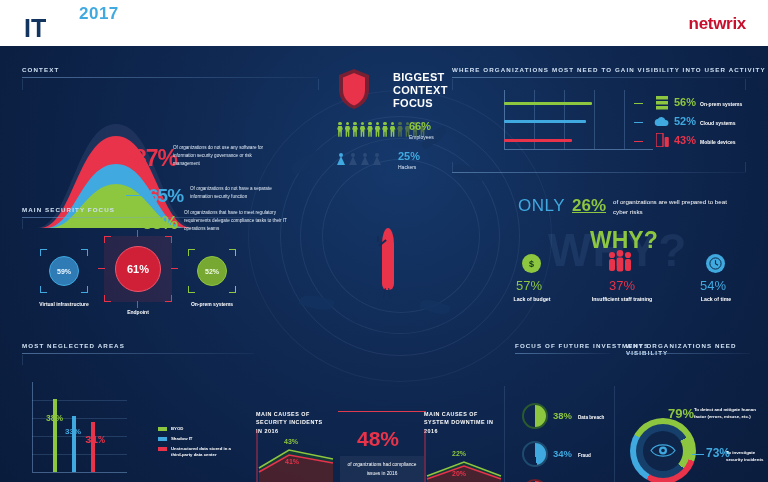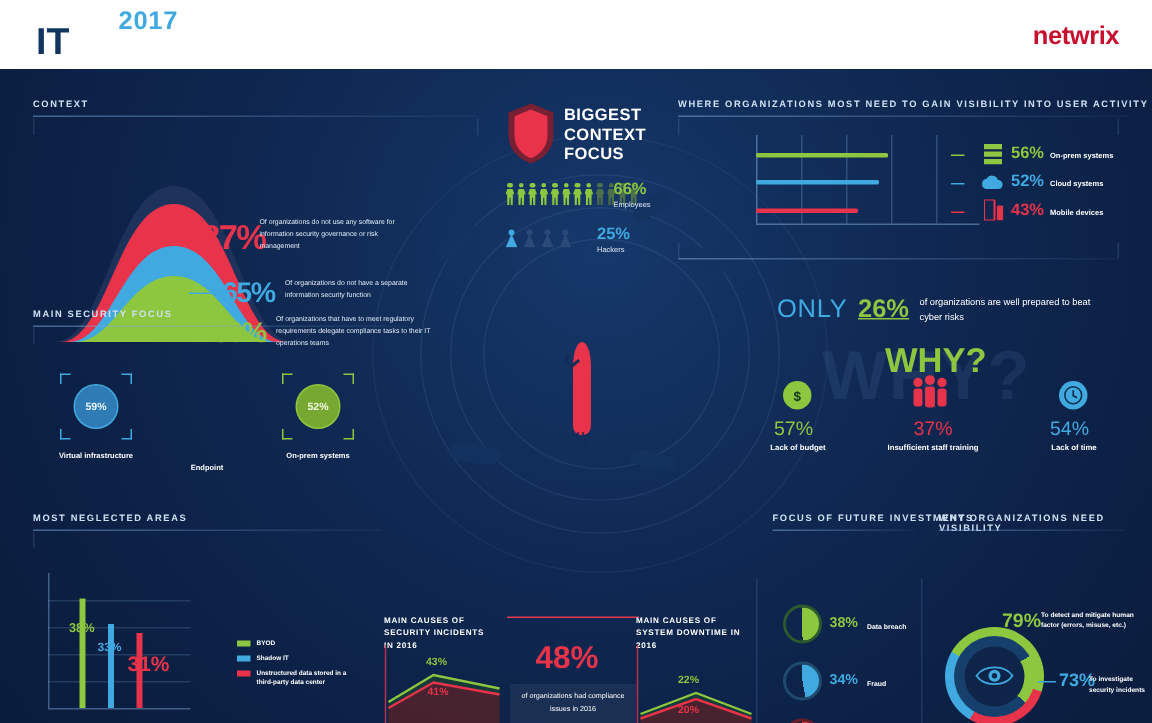--- a/index.html
+++ b/index.html
@@ -56,21 +56,21 @@
   
   .ctx-pct { position:absolute; font-weight:bold; letter-spacing:-1px; }
   .ctx-txt { position:absolute; font-size:4.6px; line-height:1.75; color:#e3edf8; width:104px; }
   .arrow { position:absolute; height:1px; }
   .arrow:after {
     content:""; position:absolute; right:-1px; top:-2px;
     border-left:4px solid; border-top:2.5px solid transparent; border-bottom:2.5px solid transparent;
   }
 
   
-  #bsr-title { position:absolute; font-size:11px; font-weight:bold; color:#ffffff; line-height:1.18; letter-spacing:.3px; }
+  #bsr-title { position:absolute; font-size:11px; font-weight:bold; color:#ffffff; line-height:1.18; letter-spacing:.3px;margin-left:17px; }
   .people { position:absolute; display:flex; gap:1.5px; }
   .person { width:6px; height:15px; position:relative; }
   .person .h { position:absolute; left:1.4px; top:0; width:3.2px; height:3.2px; border-radius:50%; background:currentColor; }
   .person .b { position:absolute; left:0; top:3.8px; width:6px; height:11px; background:currentColor;
                clip-path:polygon(22% 0,78% 0,100% 34%,82% 34%,80% 100%,58% 100%,55% 55%,45% 55%,42% 100%,20% 100%,18% 34%,0 34%); }
   .hacker { width:8px; height:12px; position:relative; }
   .hacker .hd { position:absolute; left:2px; top:0; width:4px; height:4px; border-radius:50%; background:currentColor; }
   .hacker .bd { position:absolute; left:0; top:3px; width:8px; height:9px; background:currentColor;
                clip-path:polygon(50% 0, 100% 100%, 0 100%); }
   .stat-num { position:absolute; font-weight:bold; }
@@ -316,20 +316,31 @@
 
   <div class="focus-box" style="left:40px;top:203px;width:48px;height:44px;">
     <div class="bracket" style="left:0;top:0;border-left:1px solid #3fa9e0;border-top:1px solid #3fa9e0;"></div>
     <div class="bracket" style="right:0;top:0;border-right:1px solid #3fa9e0;border-top:1px solid #3fa9e0;"></div>
     <div class="bracket" style="left:0;bottom:0;border-left:1px solid #3fa9e0;border-bottom:1px solid #3fa9e0;"></div>
     <div class="bracket" style="right:0;bottom:0;border-right:1px solid #3fa9e0;border-bottom:1px solid #3fa9e0;"></div>
     <div class="fcircle" style="left:9px;top:7px;width:30px;height:30px;background:#2f7bb5;border:1.5px solid #3fa9e0;font-size:7px;color:#eaf6ff;">59%</div>
   </div>
   <div class="focus-cap" style="left:34px;top:255px;width:60px;">Virtual infrastructure</div>
 
+  <div class="focus-box" style="left:104px;top:190px;width:68px;height:66px;background:rgba(232,51,74,.12);">
+    <div class="bracket" style="left:0;top:0;border-left:1px solid #e8334a;border-top:1px solid #e8334a;"></div>
+    <div class="bracket" style="right:0;top:0;border-right:1px solid #e8334a;border-top:1px solid #e8334a;"></div>
+    <div class="bracket" style="left:0;bottom:0;border-left:1px solid #e8334a;border-bottom:1px solid #e8334a;"></div>
+    <div class="bracket" style="right:0;bottom:0;border-right:1px solid #e8334a;border-bottom:1px solid #e8334a;"></div>
+    <div class="fcircle" style="left:11px;top:10px;width:46px;height:46px;background:#d02038;border:1.5px solid #f2556c;font-size:11px;color:#ffffff;">61%</div>
+    <div style="position:absolute;left:33px;top:-6px;width:1px;height:7px;background:#e8334a;"></div>
+    <div style="position:absolute;left:33px;bottom:-6px;width:1px;height:7px;background:#e8334a;"></div>
+    <div style="position:absolute;left:-6px;top:32px;width:7px;height:1px;background:#e8334a;"></div>
+    <div style="position:absolute;right:-6px;top:32px;width:7px;height:1px;background:#e8334a;"></div>
+  </div>
   <div class="focus-cap" style="left:108px;top:263px;width:60px;">Endpoint</div>
 
   <div class="focus-box" style="left:188px;top:203px;width:48px;height:44px;">
     <div class="bracket" style="left:0;top:0;border-left:1px solid #8dc63f;border-top:1px solid #8dc63f;"></div>
     <div class="bracket" style="right:0;top:0;border-right:1px solid #8dc63f;border-top:1px solid #8dc63f;"></div>
     <div class="bracket" style="left:0;bottom:0;border-left:1px solid #8dc63f;border-bottom:1px solid #8dc63f;"></div>
     <div class="bracket" style="right:0;bottom:0;border-right:1px solid #8dc63f;border-bottom:1px solid #8dc63f;"></div>
     <div class="fcircle" style="left:9px;top:7px;width:30px;height:30px;background:#76a832;border:1.5px solid #8dc63f;font-size:7px;color:#f2fbe6;">52%</div>
   </div>
   <div class="focus-cap" style="left:182px;top:255px;width:60px;">On-prem systems</div>
@@ -377,21 +388,21 @@
     <div class="ngrid" style="left:32px;top:372px;width:95px;"></div>
     <div class="ngrid" style="left:32px;top:390px;width:95px;"></div>
     <div class="ngrid" style="left:32px;top:408px;width:95px;"></div>
     <div class="ngrid" style="left:32px;top:426px;width:95px;background:rgba(130,175,225,.45);"></div>
     <div class="nbar" style="left:53px;top:353px;height:73px;background:#8dc63f;"></div>
     <div class="nbar" style="left:72px;top:370px;height:56px;background:#3fa9e0;"></div>
     <div class="nbar" style="left:91px;top:376px;height:50px;background:#e8334a;"></div>
   </div>
   <div class="nlab" style="left:46px;top:367px;color:#8dc63f;">38%</div>
   <div class="nlab" style="left:65px;top:381px;color:#3fa9e0;font-size:8px;">33%</div>
-  <div class="nlab" style="left:85px;top:388px;color:#e8334a;font-size:14px;">31%</div>
+  <div class="nlab" style="left:85px;top:388px;color:#e8334a;font-size:11px;font-family:Liberation Mono, monospace;">31%</div>
 
   <div class="nleg-sw" style="left:158px;top:381px;background:#8dc63f;"></div>
   <div class="nleg-tx" style="left:171px;top:380px;">BYOD</div>
   <div class="nleg-sw" style="left:158px;top:391px;background:#3fa9e0;"></div>
   <div class="nleg-tx" style="left:171px;top:390px;">Shadow IT</div>
   <div class="nleg-sw" style="left:158px;top:401px;background:#e8334a;"></div>
   <div class="nleg-tx" style="left:171px;top:400px;width:68px;">Unstructured data stored in a third-party data center</div>
 
   <div class="mini-title" style="left:256px;top:364px;width:72px;">MAIN CAUSES OF SECURITY INCIDENTS IN 2016</div>
   <svg style="position:absolute;left:256px;top:384px;" width="80" height="52" viewBox="0 0 80 52">

